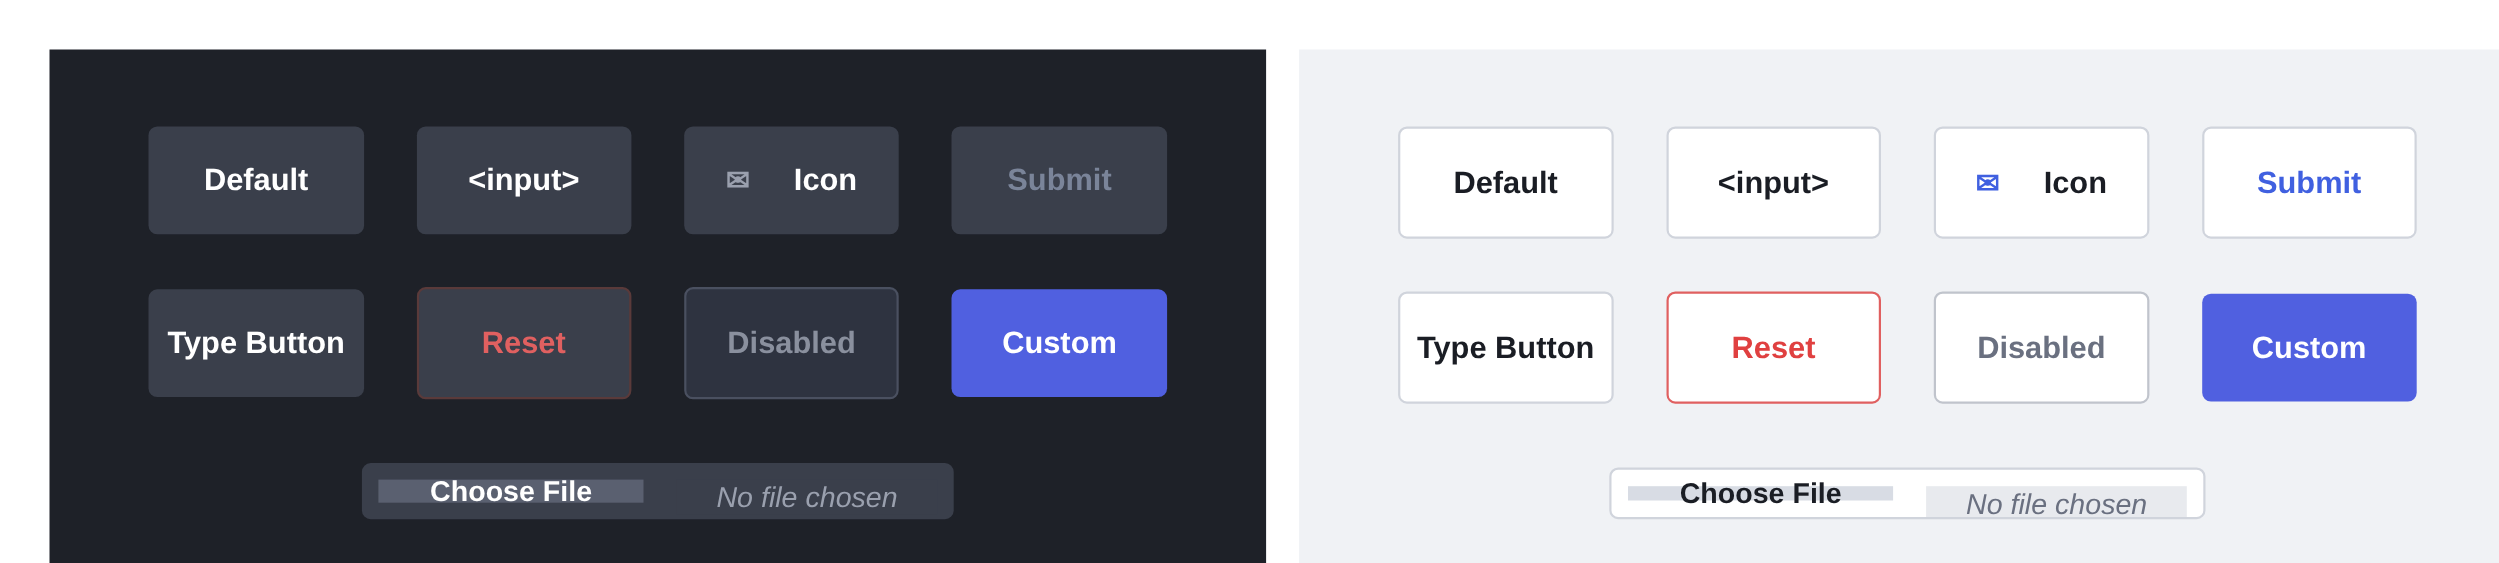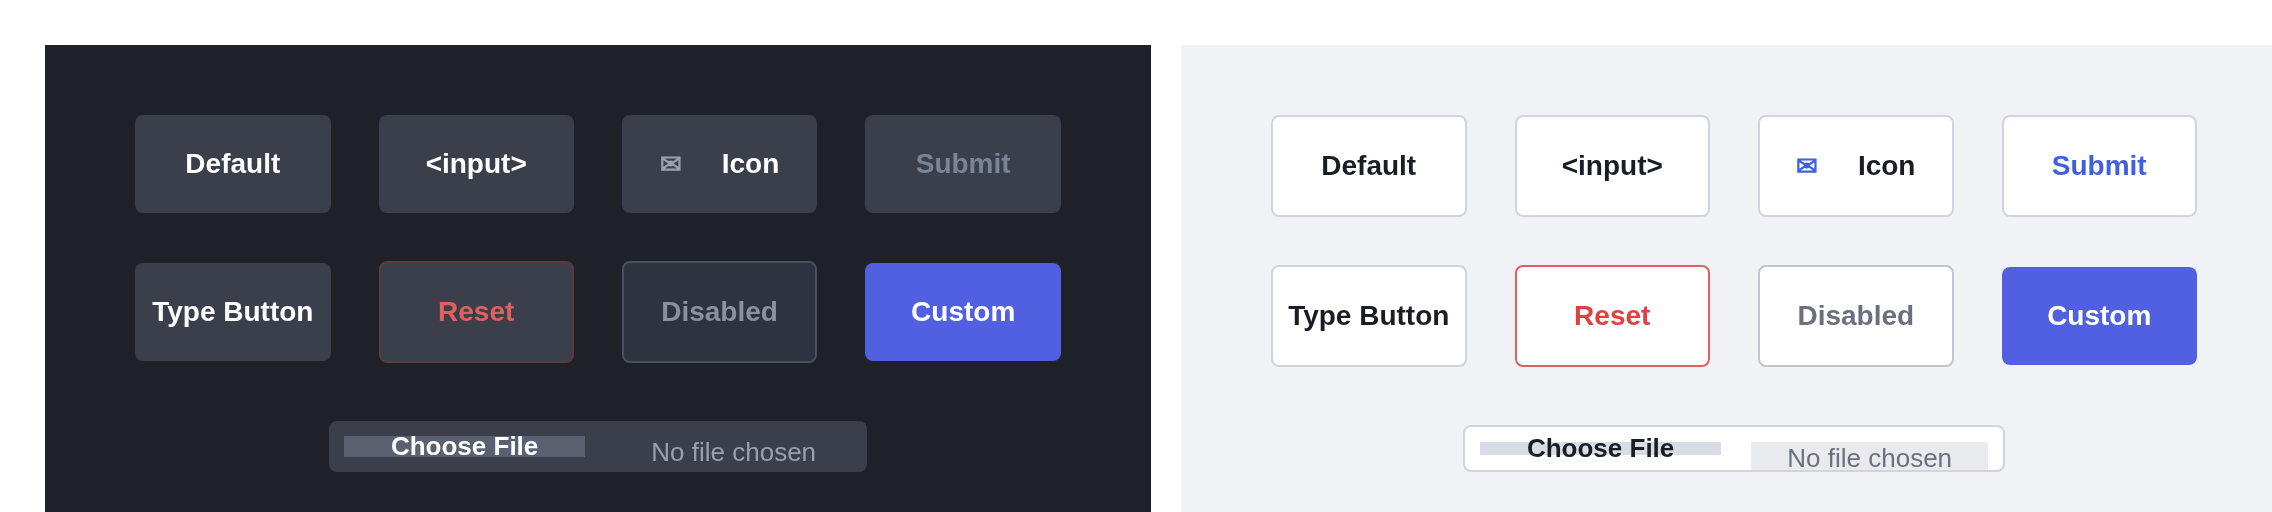--- a/index.html
+++ b/index.html
@@ -188,20 +188,21 @@
       background-color: #d8dce4;
       color: #1a1d24;
     }
 
     .file-no-chosen {
       display: flex;
       align-items: center;
       padding: 16px 36px;
       font-size: 26px;
       white-space: nowrap;
+      font-style: italic;
     }
 
     .dark .file-no-chosen {
       color: #9aa0ae;
       background-color: #3a3f4b;
     }
 
     .light .file-no-chosen {
       color: #6a7080;
       background-color: #e8eaee;

